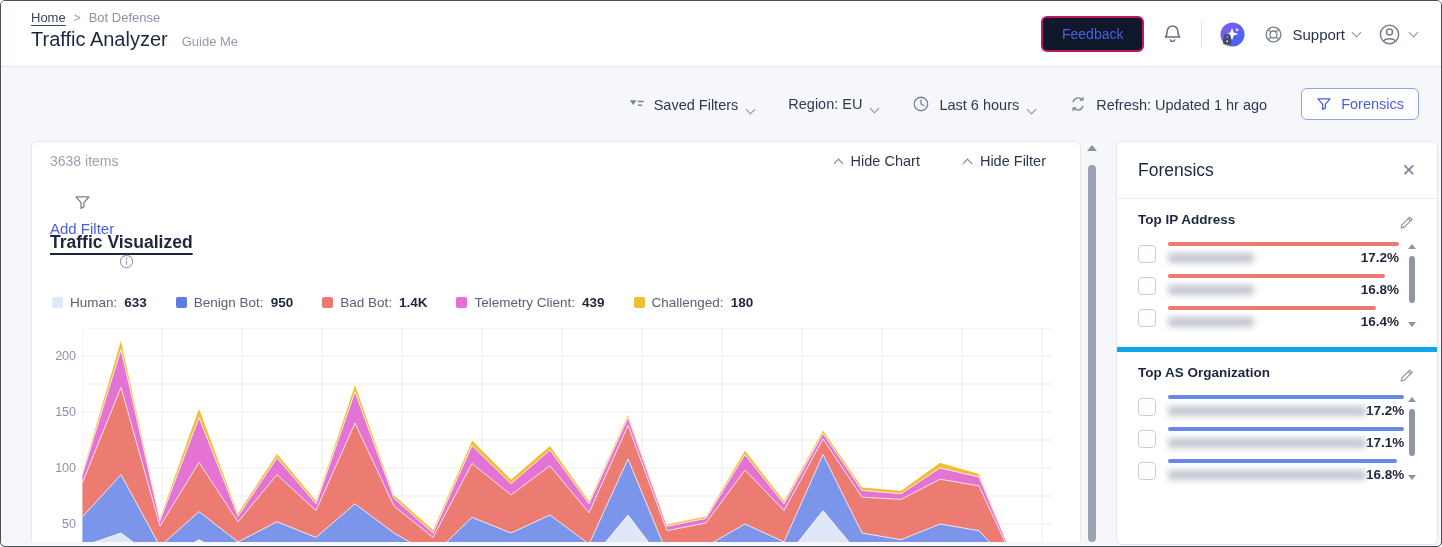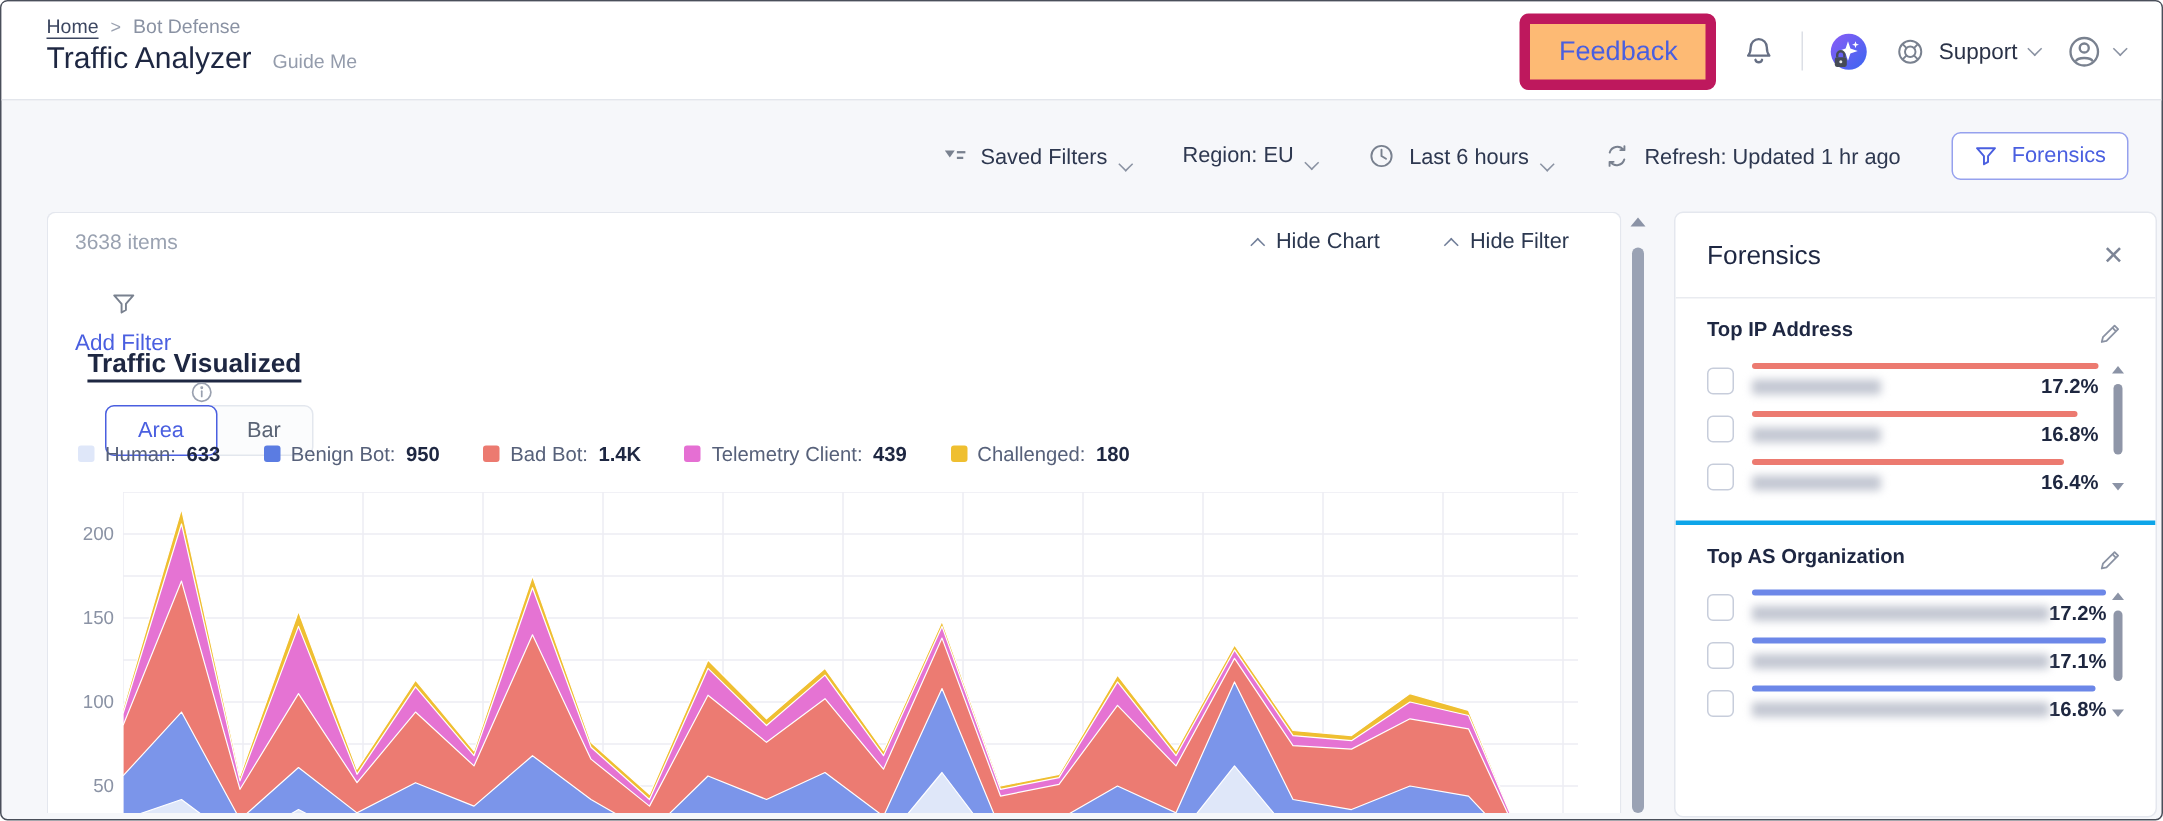--- a/index.html
+++ b/index.html
@@ -9,21 +9,21 @@
   
   .header { position:absolute; top:0; left:0; right:0; height:66px; background:#fff; border-bottom:1px solid #e3e6ec; z-index:3; }
   .hdr-left { position:absolute; left:30px; top:9px; }
   .breadcrumb { font-size:13px; color:#8a92a3; display:flex; gap:8px; align-items:center; }
   .crumb-home { color:#3c4660; text-decoration:underline; text-underline-offset:3px; cursor:pointer; }
   .crumb-sep { color:#9aa1b0; font-size:12px; }
   .title-row { display:flex; align-items:baseline; gap:14px; margin-top:3px; }
   .page-title { font-size:20px; color:#1e2742; font-weight:500; }
   .guide-me { font-size:13px; color:#949cac; }
   .hdr-right { position:absolute; right:24px; top:0; height:66px; display:flex; align-items:center; gap:17px; }
-  .feedback-btn { border:7px solid #be185d; color:#4a5fe0; background:#fdba74; border-radius:6px; padding:8px 19px; font-size:18px; cursor:pointer; font-family:inherit; }
+  .feedback-btn { border:2px solid #be185d; color:#4a5fe0; background:#0f172a; border-radius:6px; padding:8px 19px; font-size:14px; cursor:pointer; font-family:inherit; }
   .v-divider { width:1px; height:26px; background:#dcdfe6; }
   .icon-btn { display:flex; align-items:center; cursor:pointer; }
   .ai-badge { position:relative; width:27px; height:27px; }
   .hdr-group { display:flex; align-items:center; gap:8px; font-size:15px; color:#2a3247; cursor:pointer; }
   .chev { display:inline-block; width:7px; height:7px; border-right:1.6px solid #8a92a2; border-bottom:1.6px solid #8a92a2; transform:rotate(45deg); margin-top:-4px; }
   .chev-up { display:inline-block; width:7px; height:7px; border-right:1.7px solid #707d98; border-bottom:1.7px solid #707d98; transform:rotate(-135deg); margin-top:4px; }
 
   
   .filterbar { position:absolute; top:84px; right:22px; height:38px; display:flex; align-items:center; gap:34px; z-index:2; }
   .fb-item { display:flex; align-items:flex-end; gap:9px; font-size:14.5px; color:#2e3850; cursor:pointer; }
@@ -57,21 +57,21 @@
   .tri-up { width:0; height:0; border-left:5px solid transparent; border-right:5px solid transparent; border-bottom:6px solid #8b93a6; margin:0 auto; }
   .tri-down { width:0; height:0; border-left:5px solid transparent; border-right:5px solid transparent; border-top:6px solid #8b93a6; margin:0 auto; }
   .main-thumb { position:absolute; top:20px; bottom:0; left:1px; width:8px; background:#9aa2b4; border-radius:4px; }
 
   
   .forensics-card { position:absolute; left:1115px; top:140px; width:322px; height:404px; background:#fff; border:1px solid #e4e7ee; border-radius:6px; overflow:hidden; z-index:1; }
   .f-header { height:57px; padding:0 21px; display:flex; align-items:center; justify-content:space-between; border-bottom:1px solid #e9ebf0; }
   .f-title { font-size:17.5px; color:#1e2742; font-weight:500; }
   .f-close { font-size:17px; color:#7c8496; cursor:pointer; line-height:1; }
   .f-section { padding:13px 20px 9px 21px; position:relative; }
-  .f-section + .f-section { border-top:3px solid #0ea5e9; }
+  .f-section + .f-section { border-top:5px solid #0ea5e9; }
   .f-sec-head { display:flex; justify-content:space-between; margin-bottom:11px; }
   .f-sec-title { font-size:13.5px; font-weight:700; color:#1e2742; }
   .f-list { position:relative; padding-right:18px; }
   .f-row { display:flex; align-items:flex-start; margin-bottom:9px; }
   .checkbox { width:18px; height:18px; border:1.5px solid #c7cddb; border-radius:4px; background:#fff; margin-top:3px; flex:none; cursor:pointer; }
   .f-row-body { flex:1; margin-left:12px; }
   .f-bar { height:4px; border-radius:2px; }
   .f-row-meta { display:flex; justify-content:space-between; align-items:center; margin-top:4px; }
   .redacted { height:10px; border-radius:2px; background:#c3c7d2; filter:blur(3px); }
   .f-section[data-kind="ip"] .redacted { width:86px; }
@@ -206,24 +206,20 @@
 
     <div class="chart-title-row">
       <span class="chart-title">Traffic Visualized</span>
       <span class="info-ic">
         <svg class="ic" width="17" height="17" viewBox="0 0 24 24" fill="none" stroke="#9aa1b0" stroke-width="1.6" stroke-linecap="round">
           <circle cx="12" cy="12" r="8.6"></circle>
             <path d="M12 11v5"></path>
             <circle cx="12" cy="7.8" r="0.6" fill="#9aa1b0"></circle>
         </svg>
       </span>
-      <span class="toggle">
-        <span class="seg seg-active">Area</span>
-        <span class="seg seg-idle">Bar</span>
-      </span>
     </div>
 
     <div class="legend" id="legend">
   <span class="legend-item">
     <span class="swatch" style="background: rgb(223, 231, 249);"></span>
     <span class="l-label">Human:</span>
     <span class="l-value">633</span>
   </span>
 
   <span class="legend-item">

